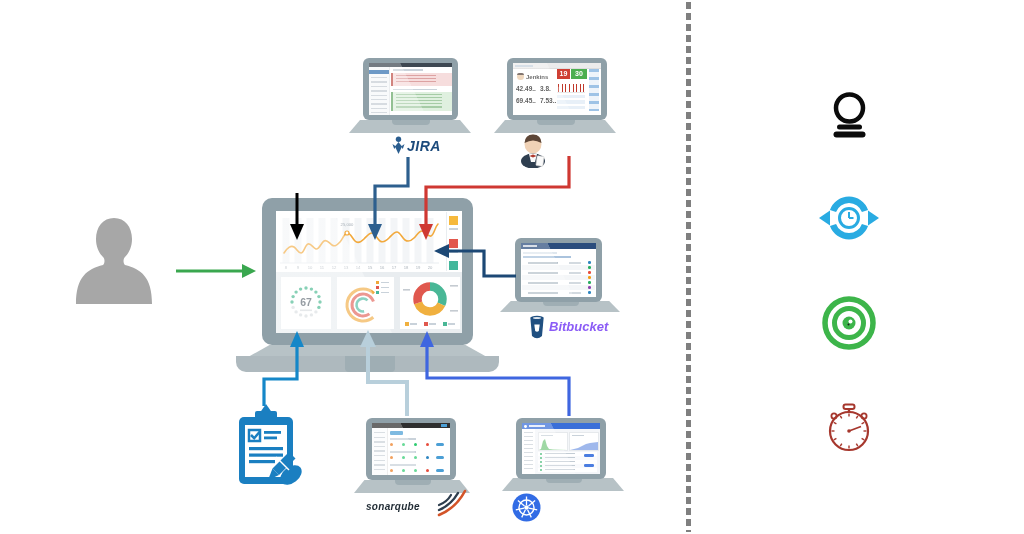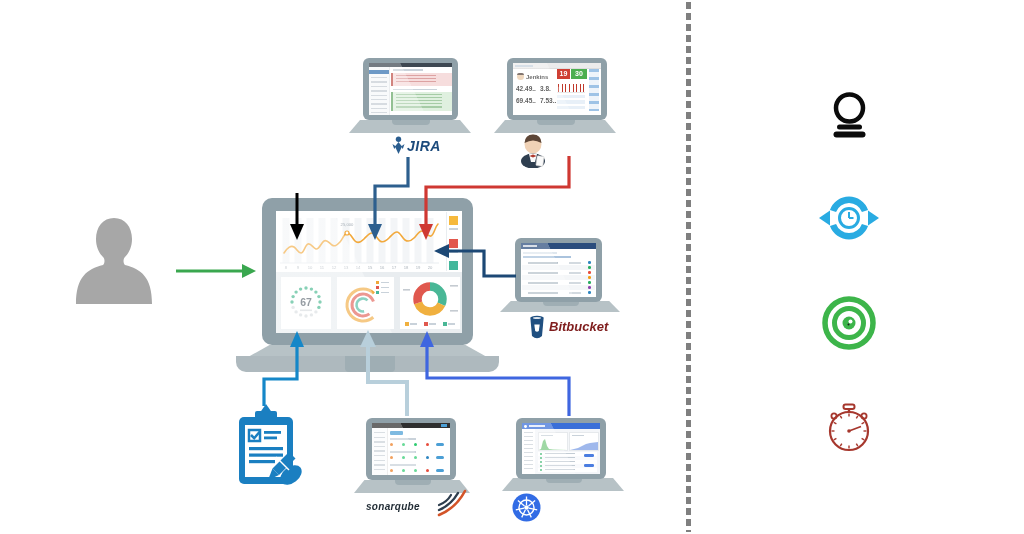--- a/index.html
+++ b/index.html
@@ -227,21 +227,21 @@
     <div class="dot" style="left:67px;top:43px;width:2.6px;height:2.6px;background:#8e44ad;"></div>
     <div class="dot" style="left:67px;top:48px;width:2.6px;height:2.6px;background:#2e86c1;"></div>
     <div class="glare-soft"></div>
   </div>
   <svg class="abs" style="left:529px;top:315px;" width="16" height="26" viewBox="0 0 16 26">
     <ellipse cx="8" cy="3" rx="6.8" ry="2.2" fill="#205081"></ellipse>
     <path d="M1.4,3.5 L14.6,3.5 L13,21 Q8,25.5 3,21 Z" fill="#205081"></path>
     <ellipse cx="8" cy="3" rx="4" ry="1.1" fill="#dce6f0"></ellipse>
     <path d="M5.3,9.5 h5.4 l-0.9,6.5 q-1.8,1.6 -3.6,0 Z" fill="#fff"></path>
   </svg>
-  <span class="brandtext" style="left:549px;top:320px;font-size:13px;color:#7f1d1d;">Bitbucket</span>
+  <span class="brandtext" style="left:549px;top:320px;font-size:13px;color:#8b5cf6;">Bitbucket</span>
 
   <div class="lt-base" style="left:354px;top:480px;width:116px;height:13px;"></div>
   <div class="lt-notch" style="left:395px;top:480px;width:36px;height:5px;"></div>
   <div class="lt-frame" style="left:366px;top:418px;width:90px;height:62px;"></div>
   <div class="lt-screen" style="left:372px;top:423px;width:78px;height:52px;">
     <div class="abs" style="left:0;top:0;width:78px;height:5px;background:#2f2f2f;"></div>
     <div class="abs" style="left:69px;top:1px;width:6px;height:3px;background:#4b9fd5;"></div>
     <div class="abs" style="left:18px;top:8px;width:13px;height:4px;background:#4b9fd5;border-radius:1px;"></div>
     <div class="abs" style="left:0;top:5px;width:15px;height:47px;background:#fbfcfd;border-right:1px solid #e8e8e8;"></div>
     <div class="abs" style="left:2px;top:9px;width:11px;height:38px;background:repeating-linear-gradient(to bottom,#ccd3d9 0 1.4px,transparent 1.4px 4.6px);"></div>

